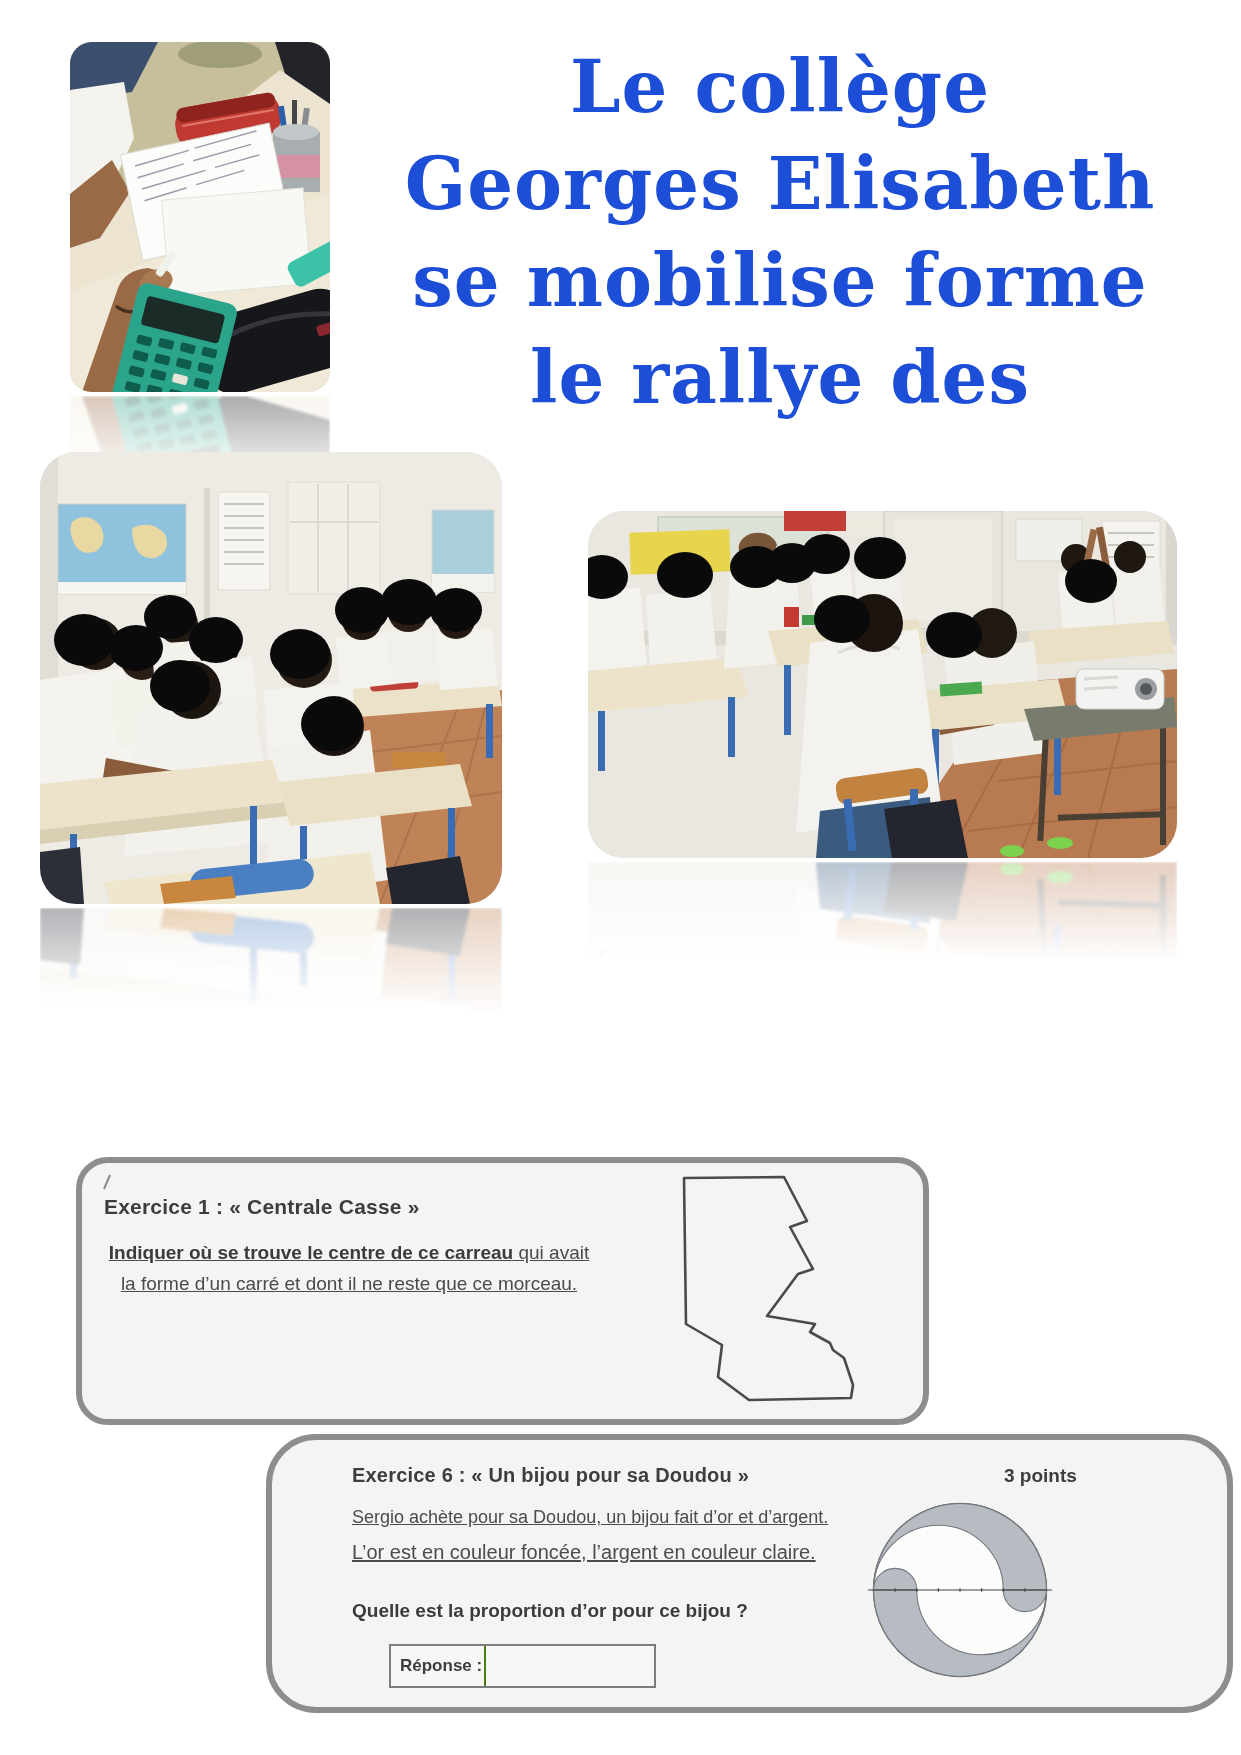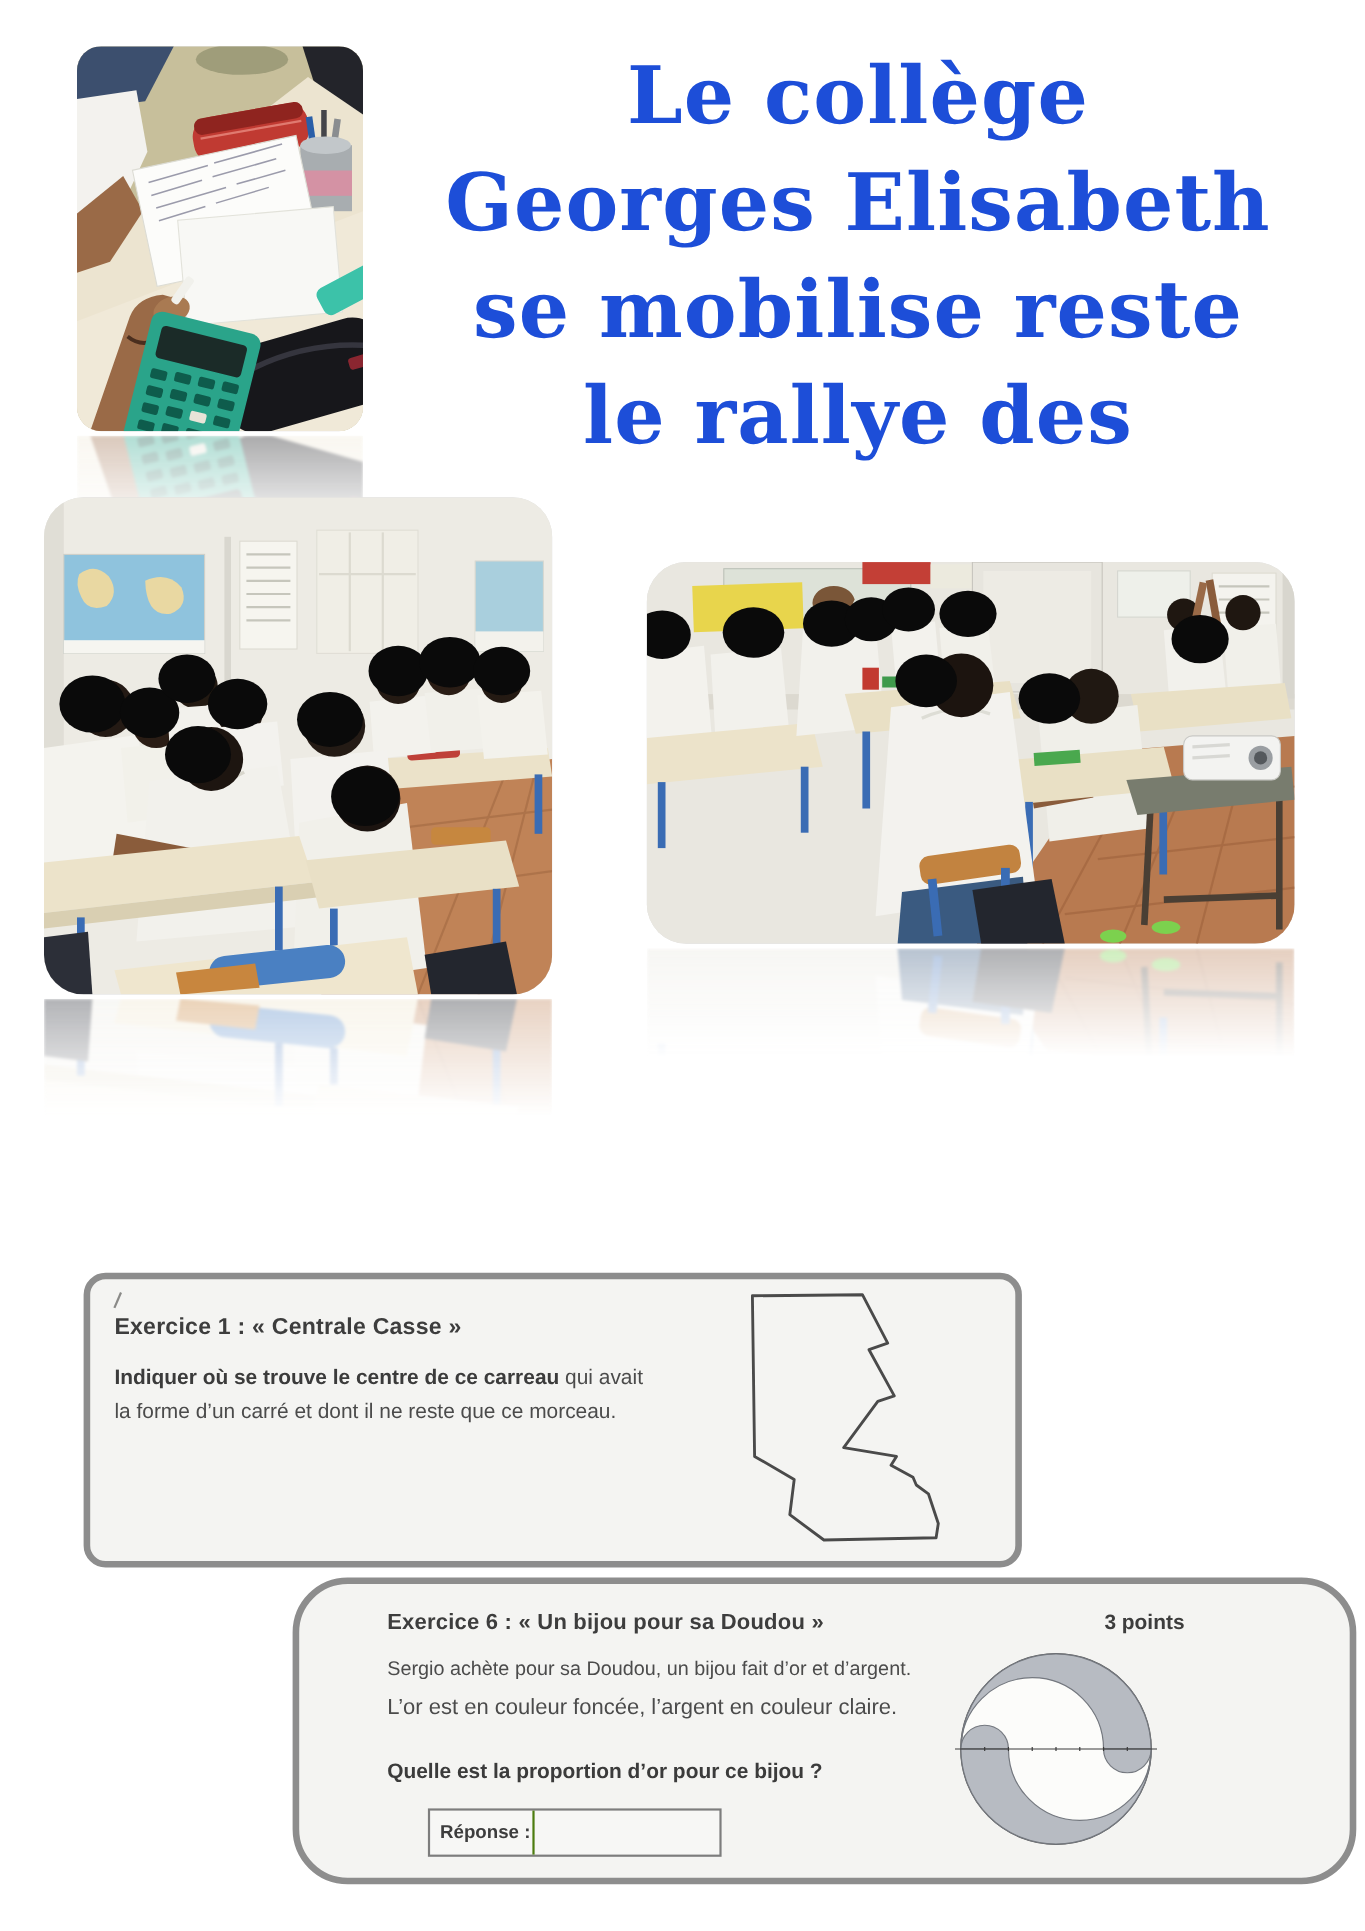--- a/index.html
+++ b/index.html
@@ -24,43 +24,43 @@
   .reflection{position:absolute;overflow:hidden;opacity:.45;filter:blur(1.6px);
      -webkit-mask-image:linear-gradient(to bottom,rgba(0,0,0,.8),transparent 92%);
              mask-image:linear-gradient(to bottom,rgba(0,0,0,.8),transparent 92%);}
   .reflection svg{position:absolute;top:0;left:0;transform:scaleY(-1);}
   .r1{left:70px;top:396px;width:260px;height:96px;}
   .r2{left:40px;top:908px;width:462px;height:116px;}
   .r3{left:588px;top:862px;width:589px;height:108px;}
 
   
   .scanbox{position:absolute;background:#f4f4f2;border:6px solid #8d8d8d;box-sizing:border-box;}
-  .box1{left:76px;top:1157px;width:853px;height:268px;border-radius:20px;}
+  .box1{left:76px;top:1157px;width:853px;height:268px;border-radius:32px;text-align:center;}
   .box2{left:266px;top:1434px;width:967px;height:279px;border-radius:50px;}
   .scan-abs{position:absolute;color:#3d3d3d;}
   .ex-title{font-weight:bold;font-size:21px;letter-spacing:.2px;}
-  .ex-body{font-size:19px;color:#4b4b4b;line-height:31px;}
+  .ex-body{font-size:19px;color:#4b4b4b;line-height:31px;text-decoration:underline;}
   .ex-body b{color:#3b3b3b;}
   .ex-points{font-weight:bold;font-size:19px;}
   .ex-question{font-weight:bold;font-size:19px;color:#3b3b3b;}
   .answer-table{position:absolute;left:117px;top:204px;width:267px;height:44px;
                 border:2px solid #7d7d7d;display:flex;background:#f7f7f5;box-sizing:border-box;}
   .answer-label{width:95px;border-right:2px solid #4d7c0f;display:flex;align-items:center;
                 padding-left:9px;font-weight:bold;font-size:17px;color:#3d3d3d;box-sizing:border-box;}
   .answer-cell{flex:1;}
 </style>
 </head>
 <body>
 
 <div class="page">
 
   <div class="big-title">
     <div>Le collège</div>
     <div>Georges Elisabeth</div>
-    <div>se mobilise reste</div>
+    <div>se mobilise forme</div>
     <div>le rallye des</div>
   </div>
 
   <div class="photo p1">
     <svg viewBox="0 0 260 350" preserveAspectRatio="none">
       <g id="scene1">
         <rect width="260" height="350" fill="#c7bf9b"></rect>
         <path d="M0,0 L88,0 L62,50 L0,58 Z" fill="#3c4f6e"></path>
         <path d="M205,0 L260,0 L260,98 L224,60 Z" fill="#23242a"></path>
         <ellipse cx="150" cy="12" rx="42" ry="14" fill="#8f8e6c" opacity=".7"></ellipse>

